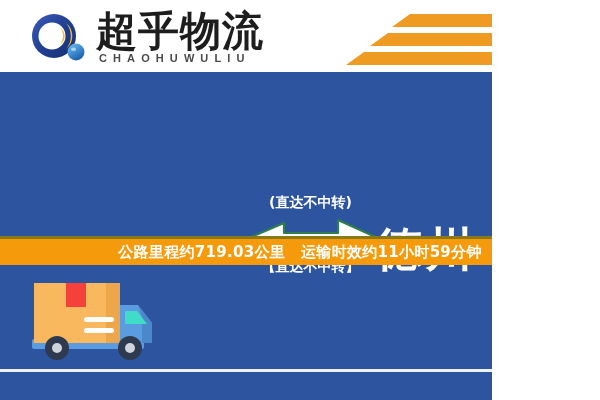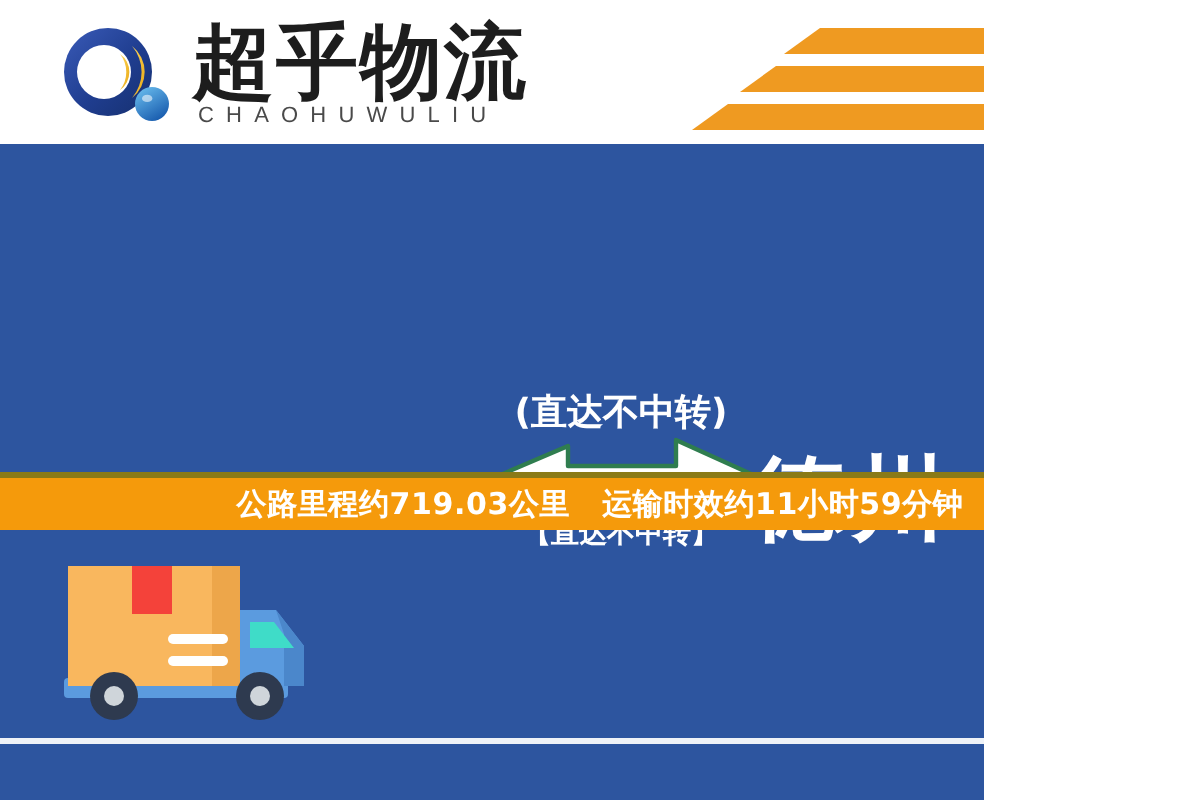--- a/index.html
+++ b/index.html
@@ -25,21 +25,21 @@
   }
   #brand-cn{
     position:absolute;left:96px;top:9px;
     font-family:"DejaVu Sans","Liberation Sans",sans-serif;
     font-size:41px;font-weight:bold;color:#1d1d1d;
     letter-spacing:1px;line-height:44px;white-space:nowrap;
   }
   #brand-en{
     position:absolute;left:99px;top:52px;
     font-family:"Liberation Sans","DejaVu Sans",sans-serif;
-    font-size:11px;font-weight:normal;color:#4a4a4a;
+    font-size:11px;font-weight:bold;color:#4a4a4a;
     letter-spacing:6.1px;white-space:nowrap;text-align:right;
   }
   .stripe{position:absolute;height:13px;background:#ef9a21;}
   #stripe1{top:14px;left:392px;width:208px;
     -webkit-clip-path:polygon(18px 0,100% 0,100% 100%,0 100%);
     clip-path:polygon(18px 0,100% 0,100% 100%,0 100%);}
   #stripe2{top:33px;left:370px;width:230px;
     -webkit-clip-path:polygon(18px 0,100% 0,100% 100%,0 100%);
     clip-path:polygon(18px 0,100% 0,100% 100%,0 100%);}
   #stripe3{top:52px;left:346px;width:254px;
@@ -62,21 +62,21 @@
     font-size:46px;font-weight:bold;color:#ffffff;
     letter-spacing:4px;line-height:50px;white-space:nowrap;
   }
   #city-origin{left:62px;}
   #city-dest{left:376px;margin-top:28px;}
 
   #route-note-top{
     position:absolute;left:248px;top:122px;width:125px;
     text-align:center;
     font-family:"DejaVu Sans","Liberation Sans",sans-serif;
-    font-size:18px;font-weight:bold;color:#ffffff;
+    font-size:14px;font-weight:bold;color:#ffffff;
     white-space:nowrap;
   }
   #route-note-bottom{
     position:absolute;left:243px;top:186px;width:135px;
     text-align:center;
     font-family:"DejaVu Sans","Liberation Sans",sans-serif;
     font-size:14px;font-weight:bold;color:#ffffff;
     white-space:nowrap;
   }
   #route-arrow{

